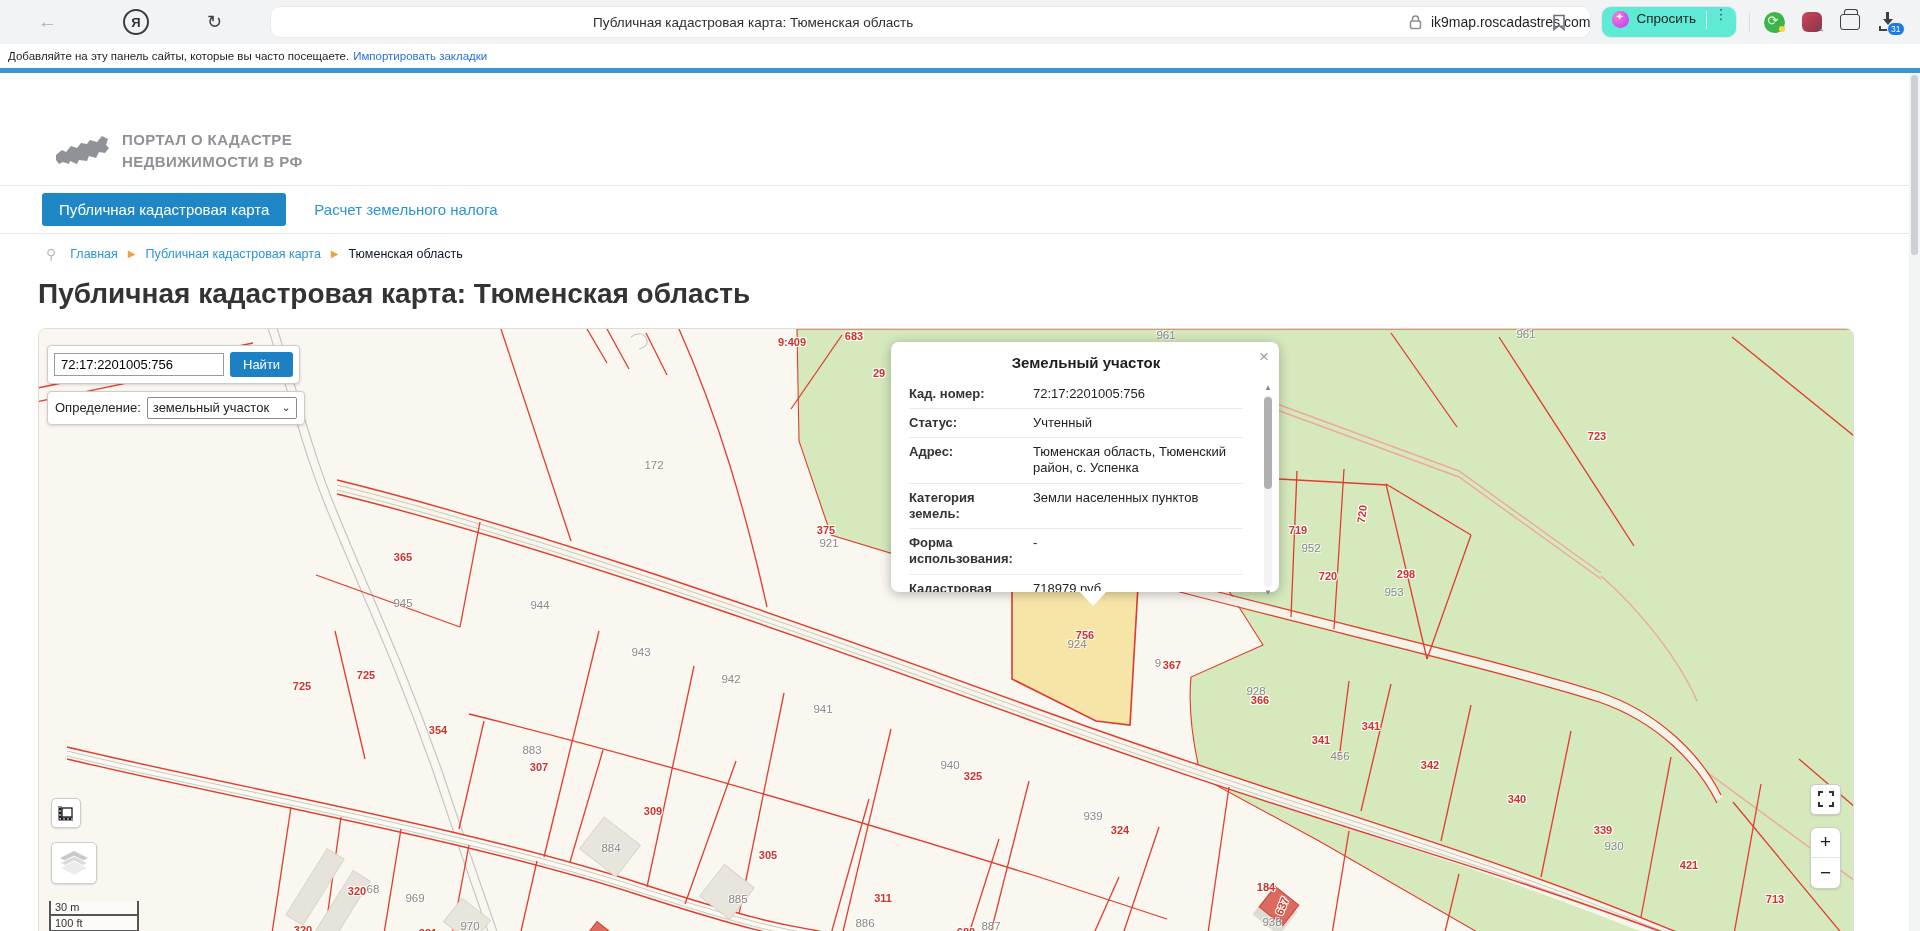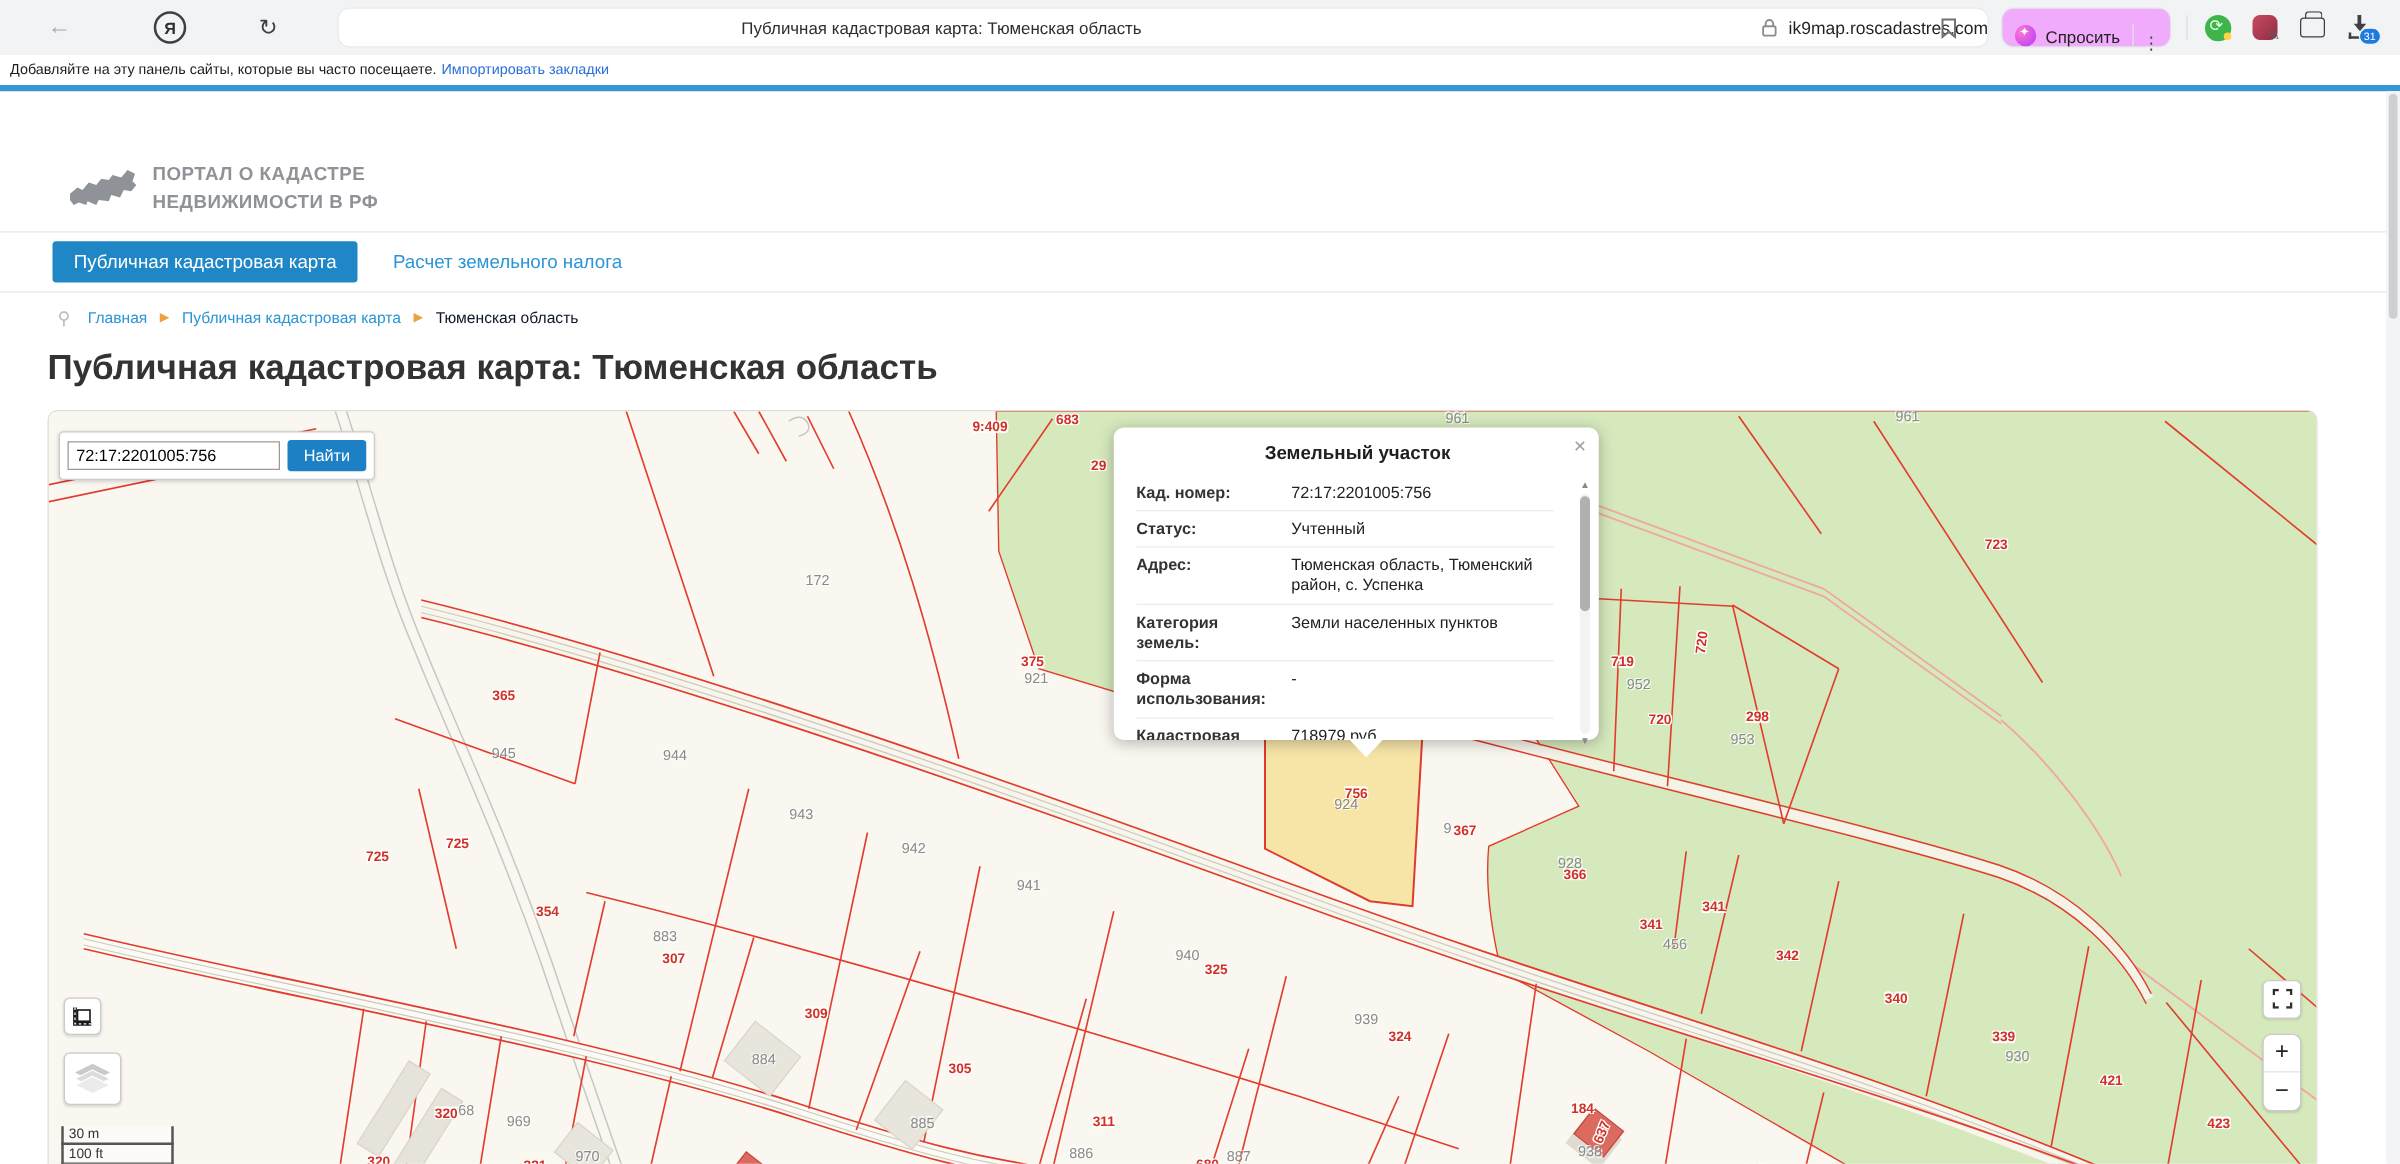--- a/index.html
+++ b/index.html
@@ -12,22 +12,22 @@
   .back { margin-left:38px; font-size:19px; color:#a9abaf; }
   .ya-circle { margin-left:66px; width:26px; height:26px; border:2px solid #3d3f42; border-radius:50%;
     font-size:13px; font-weight:bold; color:#2e3033; display:flex; align-items:center; justify-content:center; }
   .refresh { margin-left:58px; font-size:18px; color:#3d3f42; }
   .addressbar { flex:1; height:32px; background:#fff; border:1px solid #e9eaec; border-radius:10px;
     margin:0 10px 0 48px; display:flex; align-items:center; position:relative;justify-content:flex-end; }
   .lock { margin-left:13px; }
   .url { margin-left:9px; font-size:14px; color:#1f2125; }
   .tab-title { position:absolute; left:322px; font-size:13.5px; color:#2c2e33; white-space:nowrap; }
   .flagbm { position:absolute; right:24px; }
-  .ask-pill { height:32px; background:#f0abfc; border:1px solid #e4e5e8; border-radius:10px;
-    display:flex; align-items:flex-end; padding:4px 8px 0 10px; margin-right:12px; }
+  .ask-pill { height:32px; background:#5eead4; border:1px solid #e4e5e8; border-radius:10px;
+    display:flex; align-items:flex-start; padding:4px 8px 0 10px; margin-right:12px; }
   .ask-ic { width:17px; height:17px; border-radius:50%;
     background:radial-gradient(circle at 30% 30%, #ff7ad0, #c94bf0 70%); position:relative; }
   .ask-ic::after { content:"✦"; position:absolute; left:3px; top:0px; font-size:10px; color:#fff; }
   .ask-txt { font-size:13.5px; color:#222; margin:0 10px 0 7px; }
   .ask-sep { width:1px; height:18px; background:#e3e4e7; margin-right:7px; }
   .kebab { color:#4a4c50; font-size:14px; letter-spacing:0; line-height:6px; text-align:center; width:14px; }
   .ext-sep { width:1px; height:20px; background:#dddee1; margin-right:12px; }
   .ext { width:24px; height:24px; margin-right:14px; position:relative; display:flex; align-items:center; justify-content:center; }
   .ext-green { width:21px; height:21px; border-radius:50%; background:#3db54a; position:relative; }
   .ext-green::after { content:"⟳"; color:#eaffea; font-size:13px; position:absolute; left:4px; top:1px; }
@@ -363,21 +363,21 @@
       <span class="lbl lbl-red" style="left: 389px; top: 604px;">321</span>
       <span class="lbl lbl-red" style="left: 927px; top: 603px;">680</span>
       <span class="lbl lbl-red" style="left: 1046px; top: 306px;">756</span>
       <span class="lbl lbl-red" style="left: 1133px; top: 336px;">367</span>
       <span class="lbl lbl-red" style="left: 1221px; top: 371px;">366</span>
       <span class="lbl lbl-red" style="left: 1282px; top: 411px;">341</span>
       <span class="lbl lbl-red" style="left: 1332px; top: 397px;">341</span>
       <span class="lbl lbl-red" style="left: 1391px; top: 436px;">342</span>
       <span class="lbl lbl-red" style="left: 1478px; top: 470px;">340</span>
       <span class="lbl lbl-red" style="left: 1564px; top: 501px;">339</span>
-      <span class="lbl lbl-red" style="left: 1736px; top: 570px;">423</span>
+      <span class="lbl lbl-red" style="left: 1736px; top: 570px;">713</span>
       <span class="lbl lbl-red" style="left: 1259px; top: 201px;">719</span>
       <span class="lbl lbl-red" style="left: 1289px; top: 247px;">720</span>
       <span class="lbl lbl-red" style="left: 1323px; top: 185px; transform: translate(-50%, -50%) rotate(-83deg);">720</span>
       <span class="lbl lbl-red" style="left: 1367px; top: 245px;">298</span>
       <span class="lbl lbl-red" style="left: 1227px; top: 558px;">184</span>
       <span class="lbl lbl-red" style="left: 1243px; top: 577px; transform: translate(-50%, -50%) rotate(-68deg);">637</span>
       <span class="lbl lbl-red" style="left: 1650px; top: 536px;">421</span>
       <span class="lbl lbl-gray" style="left: 1127px; top: 6px;">961</span>
       <span class="lbl lbl-gray" style="left: 1487px; top: 5px;">961</span>
       <span class="lbl lbl-gray" style="left: 615px; top: 136px;">172</span>
@@ -405,20 +405,27 @@
       <span class="lbl lbl-gray" style="left: 1355px; top: 263px;">953</span>
       <span class="lbl lbl-gray" style="left: 1575px; top: 517px;">930</span>
       <span class="lbl lbl-gray" style="left: 1233px; top: 593px;">938</span>
       <span class="lbl lbl-gray" style="left: 1365px; top: 607px;">937</span>
     </div>
 
   <div class="search-panel">
     <input class="search-input" value="72:17:2201005:756" style="">
     <button class="search-btn">Найти</button>
   </div>
+  <div class="def-panel">
+    <span>Определение:</span>
+    <div class="def-select">
+      <span>земельный участок</span>
+      <span class="def-chev">⌄</span>
+    </div>
+  </div>
 
   <div class="sq-btn btn-ruler">
     <svg width="18" height="18" viewBox="0 0 18 18">
       <path d="M3,2 V15 H16" stroke="#1a1a1a" stroke-width="3" fill="none"></path>
       <path d="M3,2 V15 H16" stroke="#fff" stroke-width="1" stroke-dasharray="2,2" fill="none"></path>
       <rect x="5" y="4" width="10" height="9" fill="none" stroke="#1a1a1a" stroke-width="1.3"></rect>
     </svg>
   </div>
   <div class="sq-btn btn-layers">
     <svg width="30" height="26" viewBox="0 0 30 26">

